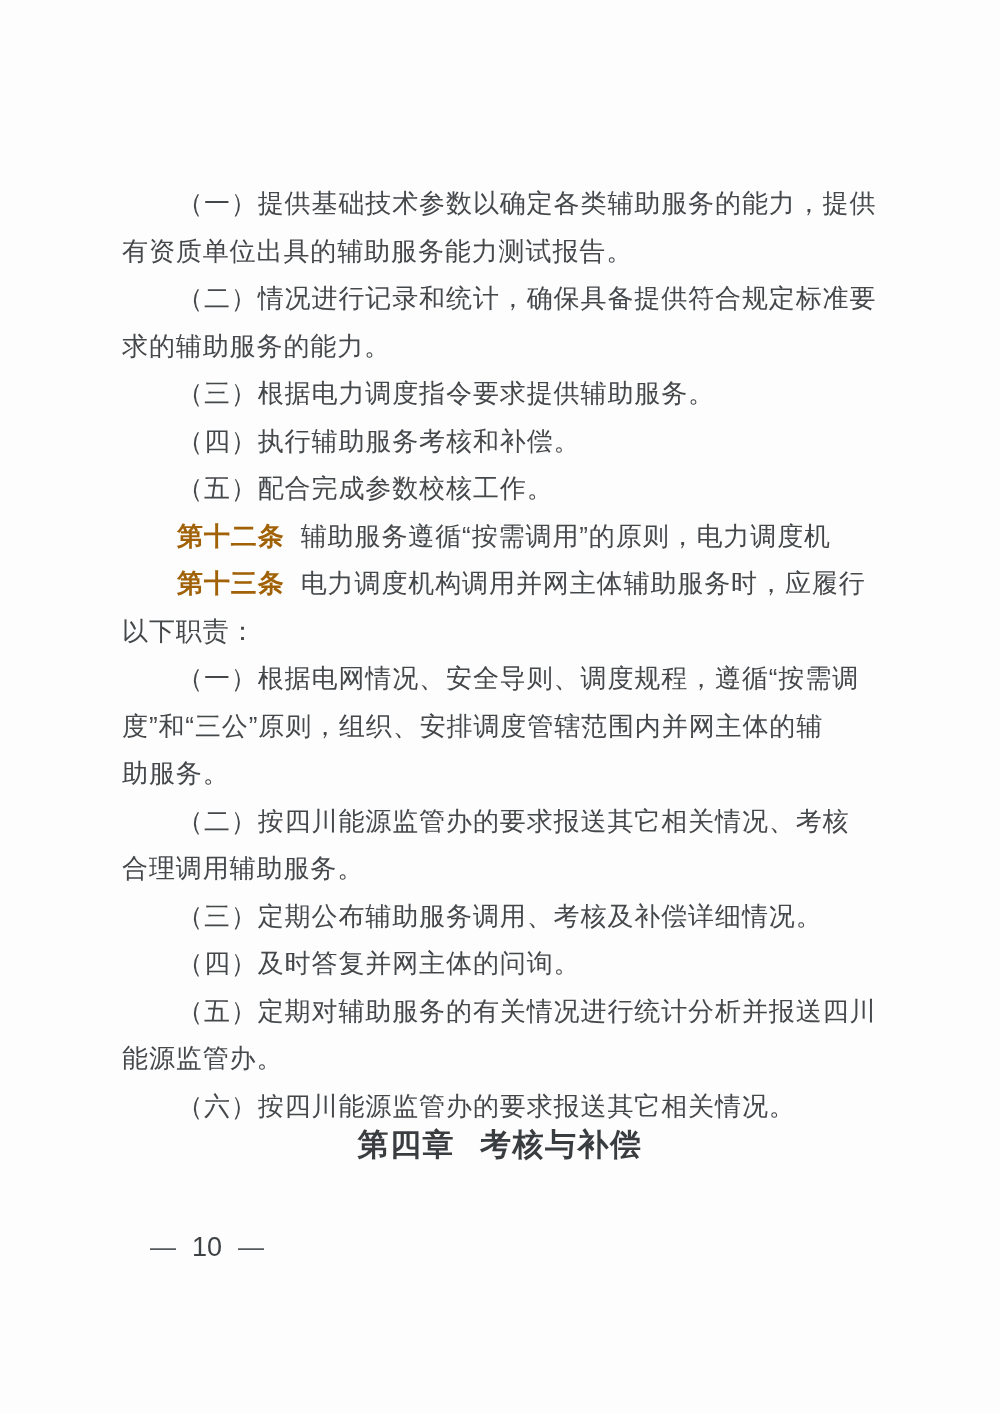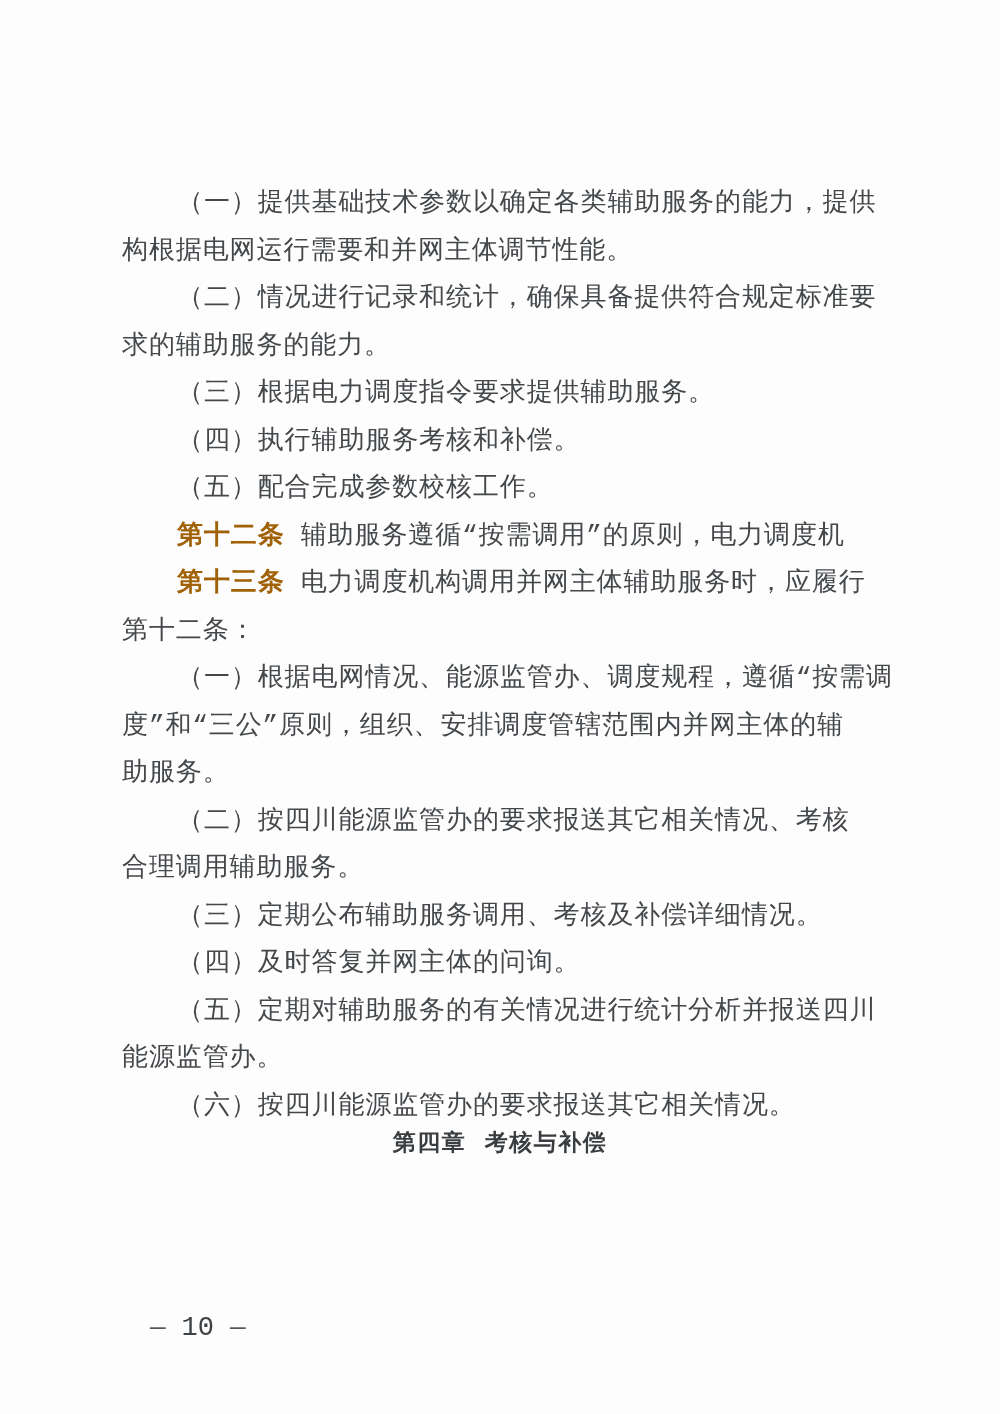--- a/index.html
+++ b/index.html
@@ -7,21 +7,21 @@
     padding: 0;
     background: #e9e9e9;
   }
   .page {
     position: relative;
     width: 1000px;
     height: 1414px;
     margin: 0 auto;
     background: #fdfdfd;
     overflow: hidden;
-    font-family: Liberation Mono, monospace;
+    font-family: Liberation Sans, sans-serif;
   }
   .doc-body {
     position: absolute;
     left: 122px;
     top: 180px;
     width: 756px;
   }
   .text-line {
     font-size: 26px;
     line-height: 47.5px;
@@ -33,35 +33,35 @@
     text-indent: 55px;
   }
   .article-no {
     font-weight: 700;
     color: #a16207;
     margin-right: 0.62em;
   }
   .chapter-heading {
     margin-top: -9px;
     text-align: center;
-    font-size: 23px;
+    font-size: 31px;
     font-weight: 700;
     line-height: 47.5px;
     letter-spacing: 1.5px;
     color: #3a3d40;
     white-space: nowrap;
   }
   .chapter-heading .chapter-gap {
     display: inline-block;
     width: 0.8em;
   }
   .page-footer {
     position: absolute;
     left: 150px;
-    top: 1308px;
+    top: 1227px;
     font-size: 26px;
     line-height: 40px;
     color: #4a4d50;
     white-space: nowrap;
   }
   .page-footer .dash {
     letter-spacing: 0;
     color: #55585b;
   }
   .page-footer .page-num {
@@ -71,30 +71,30 @@
     color: #3f4245;
   }
 </style>
 </head>
 <body>
 
 <div class="page">
 
   <div class="doc-body" id="doc-body">
       <div class="text-line indent">（一）提供基础技术参数以确定各类辅助服务的能力，提供</div>
-      <div class="text-line">构根据电网运行需要和并网主体调节性能。</div>
+      <div class="text-line">有资质单位出具的辅助服务能力测试报告。</div>
       <div class="text-line indent">（二）情况进行记录和统计，确保具备提供符合规定标准要</div>
       <div class="text-line">求的辅助服务的能力。</div>
       <div class="text-line indent">（三）根据电力调度指令要求提供辅助服务。</div>
       <div class="text-line indent">（四）执行辅助服务考核和补偿。</div>
       <div class="text-line indent">（五）配合完成参数校核工作。</div>
       <div class="text-line indent"><span class="article-no">第十二条</span>辅助服务遵循“按需调用”的原则，电力调度机</div>
       <div class="text-line indent"><span class="article-no">第十三条</span>电力调度机构调用并网主体辅助服务时，应履行</div>
-      <div class="text-line">第十二条：</div>
-      <div class="text-line indent">（一）根据电网情况、能源监管办、调度规程，遵循“按需调</div>
+      <div class="text-line">以下职责：</div>
+      <div class="text-line indent">（一）根据电网情况、安全导则、调度规程，遵循“按需调</div>
       <div class="text-line">度”和“三公”原则，组织、安排调度管辖范围内并网主体的辅</div>
       <div class="text-line">助服务。</div>
       <div class="text-line indent">（二）按四川能源监管办的要求报送其它相关情况、考核</div>
       <div class="text-line">合理调用辅助服务。</div>
       <div class="text-line indent">（三）定期公布辅助服务调用、考核及补偿详细情况。</div>
       <div class="text-line indent">（四）及时答复并网主体的问询。</div>
       <div class="text-line indent">（五）定期对辅助服务的有关情况进行统计分析并报送四川</div>
       <div class="text-line">能源监管办。</div>
       <div class="text-line indent">（六）按四川能源监管办的要求报送其它相关情况。</div>
       <div class="chapter-heading"><span>第四章</span><span class="chapter-gap"></span><span>考核与补偿</span></div>

